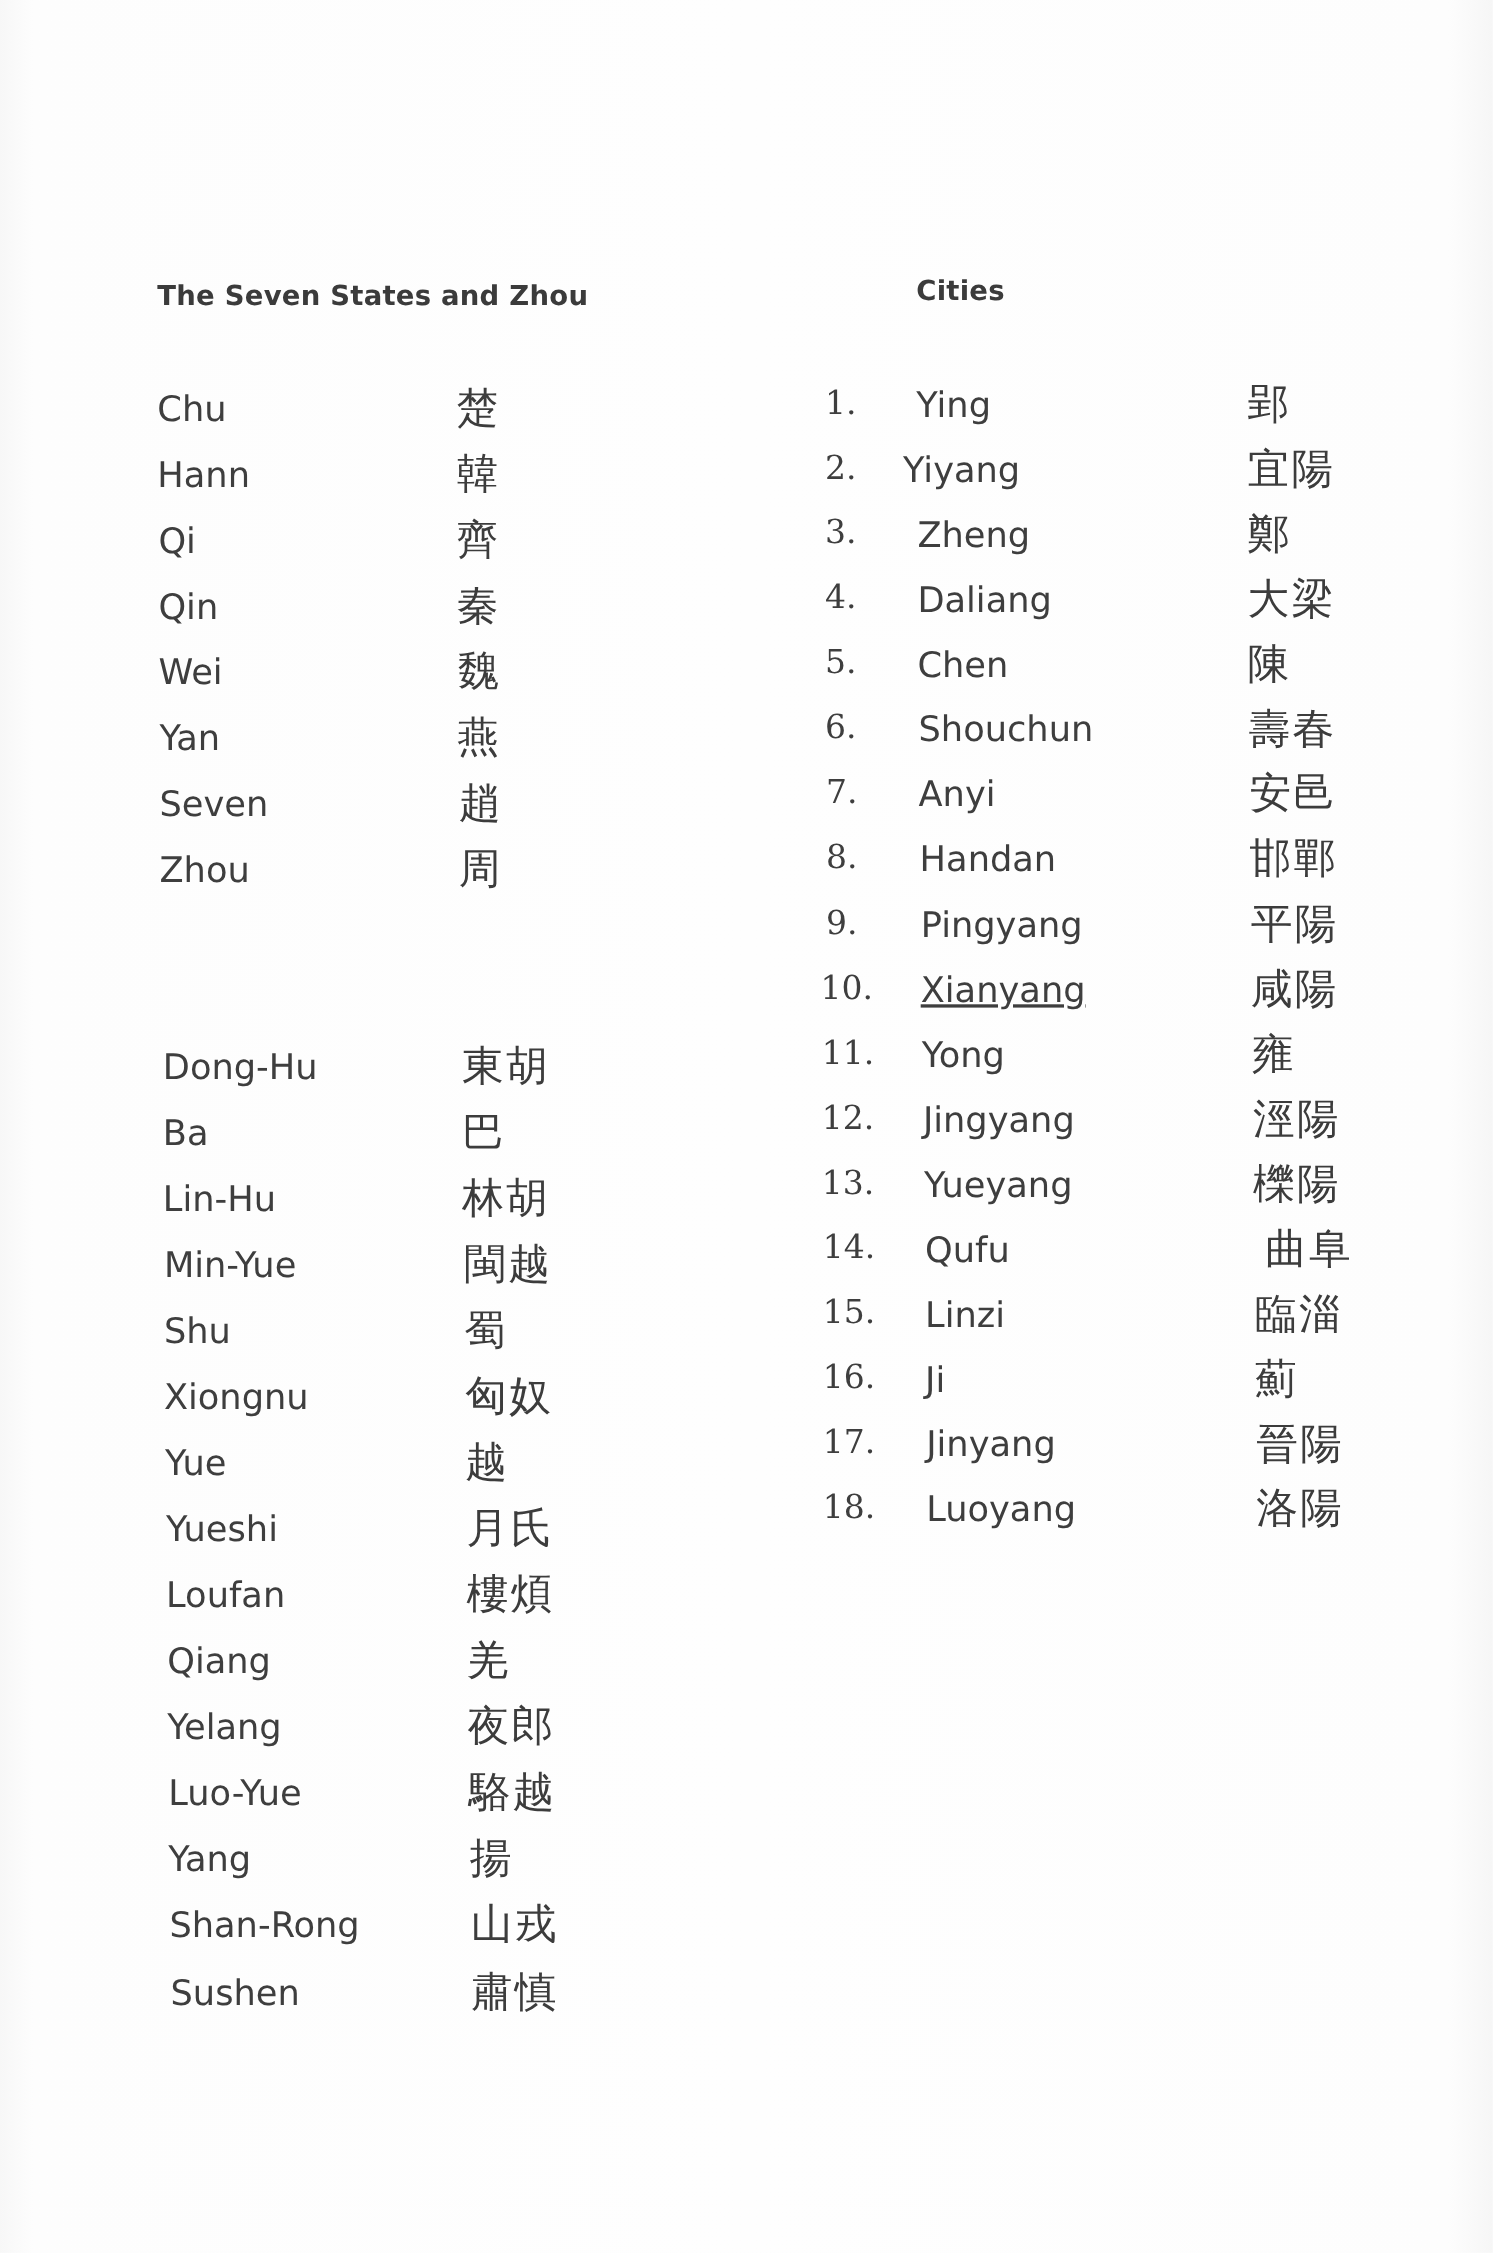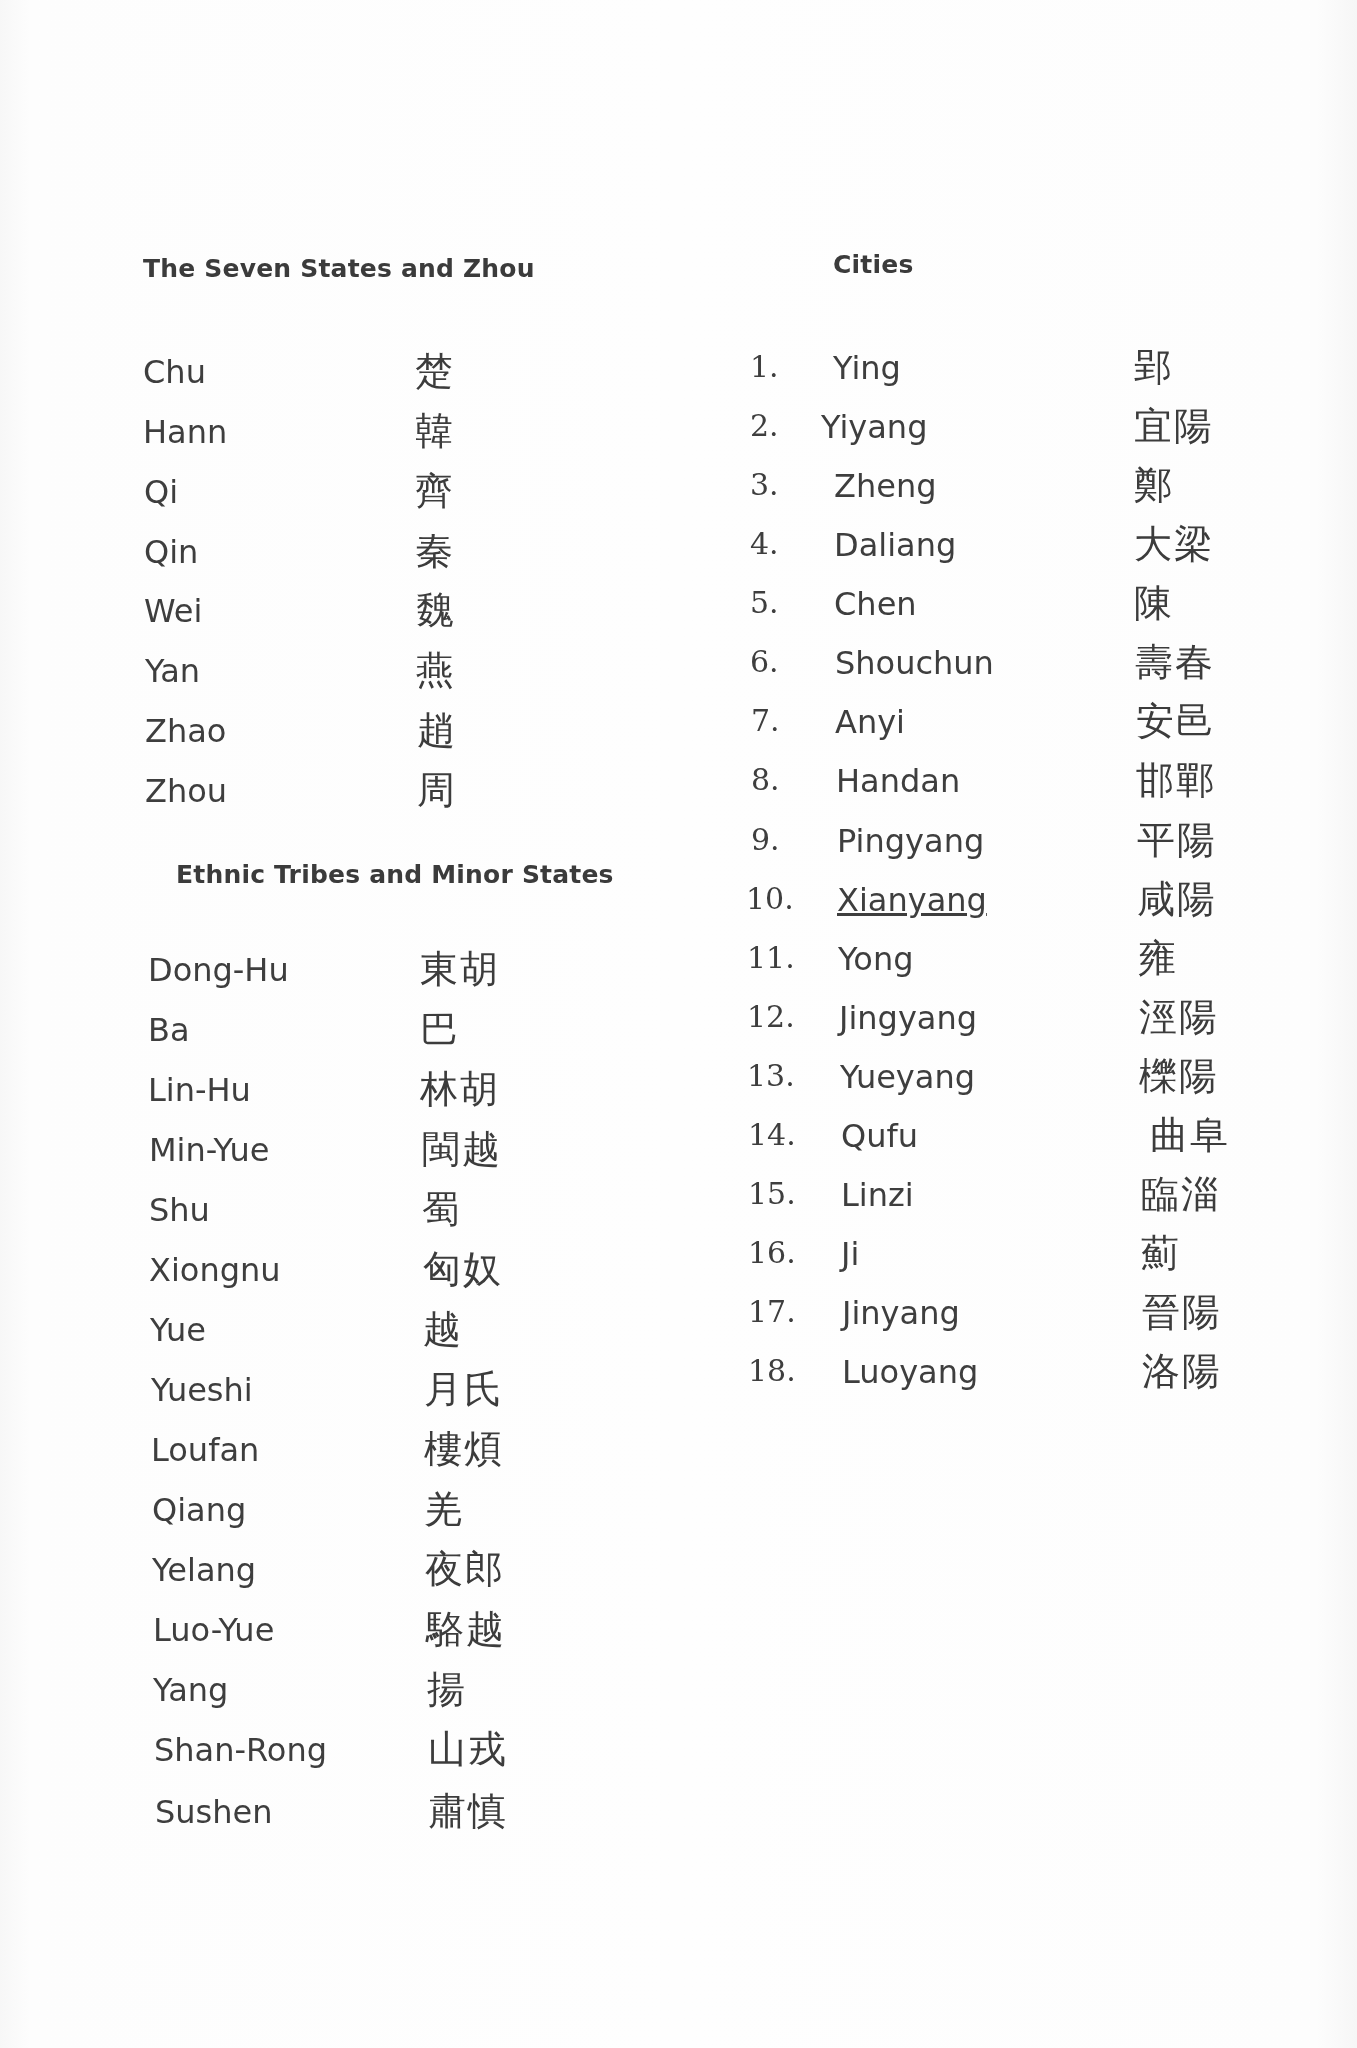--- a/index.html
+++ b/index.html
@@ -99,30 +99,29 @@
     </div>
     <div class="row" style="left:144px; top:595px;">
       <span class="pinyin">Wei</span>
       <span class="hanzi" style="left:272px;">魏</span>
     </div>
     <div class="row" style="left:145px; top:655px;">
       <span class="pinyin">Yan</span>
       <span class="hanzi" style="left:271px;">燕</span>
     </div>
     <div class="row" style="left:145px; top:715px;">
-      <span class="pinyin">Zhao</span>
+      <span class="pinyin">Seven</span>
       <span class="hanzi" style="left:272px;">趙</span>
     </div>
     <div class="row" style="left:145px; top:775px;">
       <span class="pinyin">Zhou</span>
       <span class="hanzi" style="left:272px;">周</span>
     </div>
   </div>
 
-  <div class="heading" style="left:176px; top:862px;">Ethnic Tribes and Minor States</div>
 
   <div>
     <div class="row" style="left:148px; top:954px;">
       <span class="pinyin">Dong-Hu</span>
       <span class="hanzi" style="left:272px;">東胡</span>
     </div>
     <div class="row" style="left:148px; top:1014px;">
       <span class="pinyin">Ba</span>
       <span class="hanzi" style="left:272px;">巴</span>
     </div>

